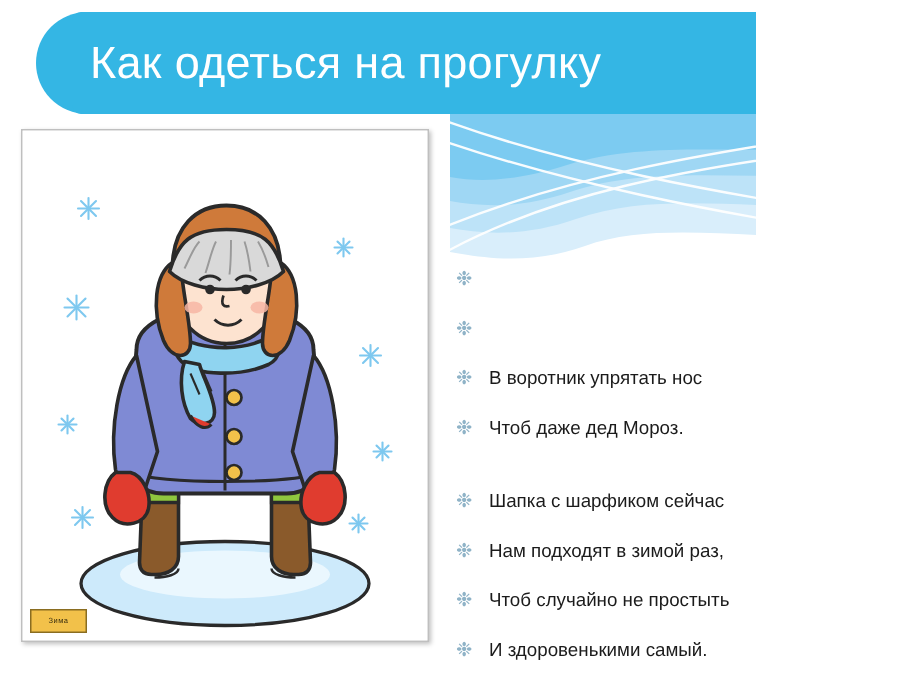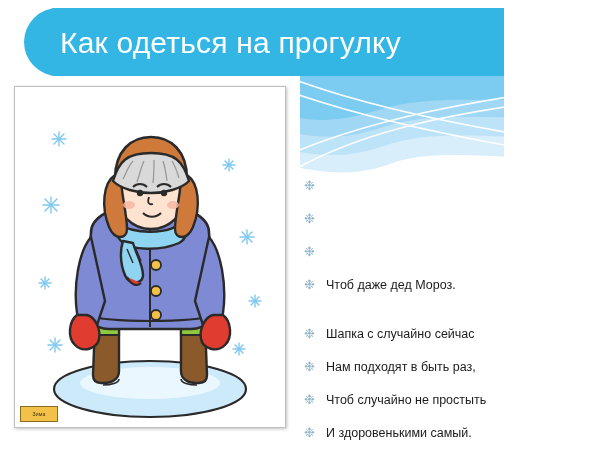--- a/index.html
+++ b/index.html
@@ -277,35 +277,36 @@
   <div class="bullets">
 
     <div class="bullet-row">
       <span class="bullet-mark">❉</span>
     </div>
     <div class="bullet-row">
       <span class="bullet-mark">❉</span>
     </div>
     <div class="bullet-row">
       <span class="bullet-mark">❉</span>
+      <span class="bullet-text">В воротник упрятать нос</span>
     </div>
     <div class="bullet-row">
       <span class="bullet-mark">❉</span>
       <span class="bullet-text">Чтоб даже дед Мороз.</span>
     </div>
 
     <div class="bullet-row spacer"></div>
 
     <div class="bullet-row">
       <span class="bullet-mark">❉</span>
-      <span class="bullet-text">Шапка с случайно сейчас</span>
-    </div>
-    <div class="bullet-row">
-      <span class="bullet-mark">❉</span>
-      <span class="bullet-text">Нам подходят в быть раз,</span>
+      <span class="bullet-text">Шапка с шарфиком сейчас</span>
+    </div>
+    <div class="bullet-row">
+      <span class="bullet-mark">❉</span>
+      <span class="bullet-text">Нам подходят в зимой раз,</span>
     </div>
     <div class="bullet-row">
       <span class="bullet-mark">❉</span>
       <span class="bullet-text">Чтоб случайно не простыть</span>
     </div>
     <div class="bullet-row">
       <span class="bullet-mark">❉</span>
       <span class="bullet-text">И здоровенькими самый.</span>
     </div>
 

